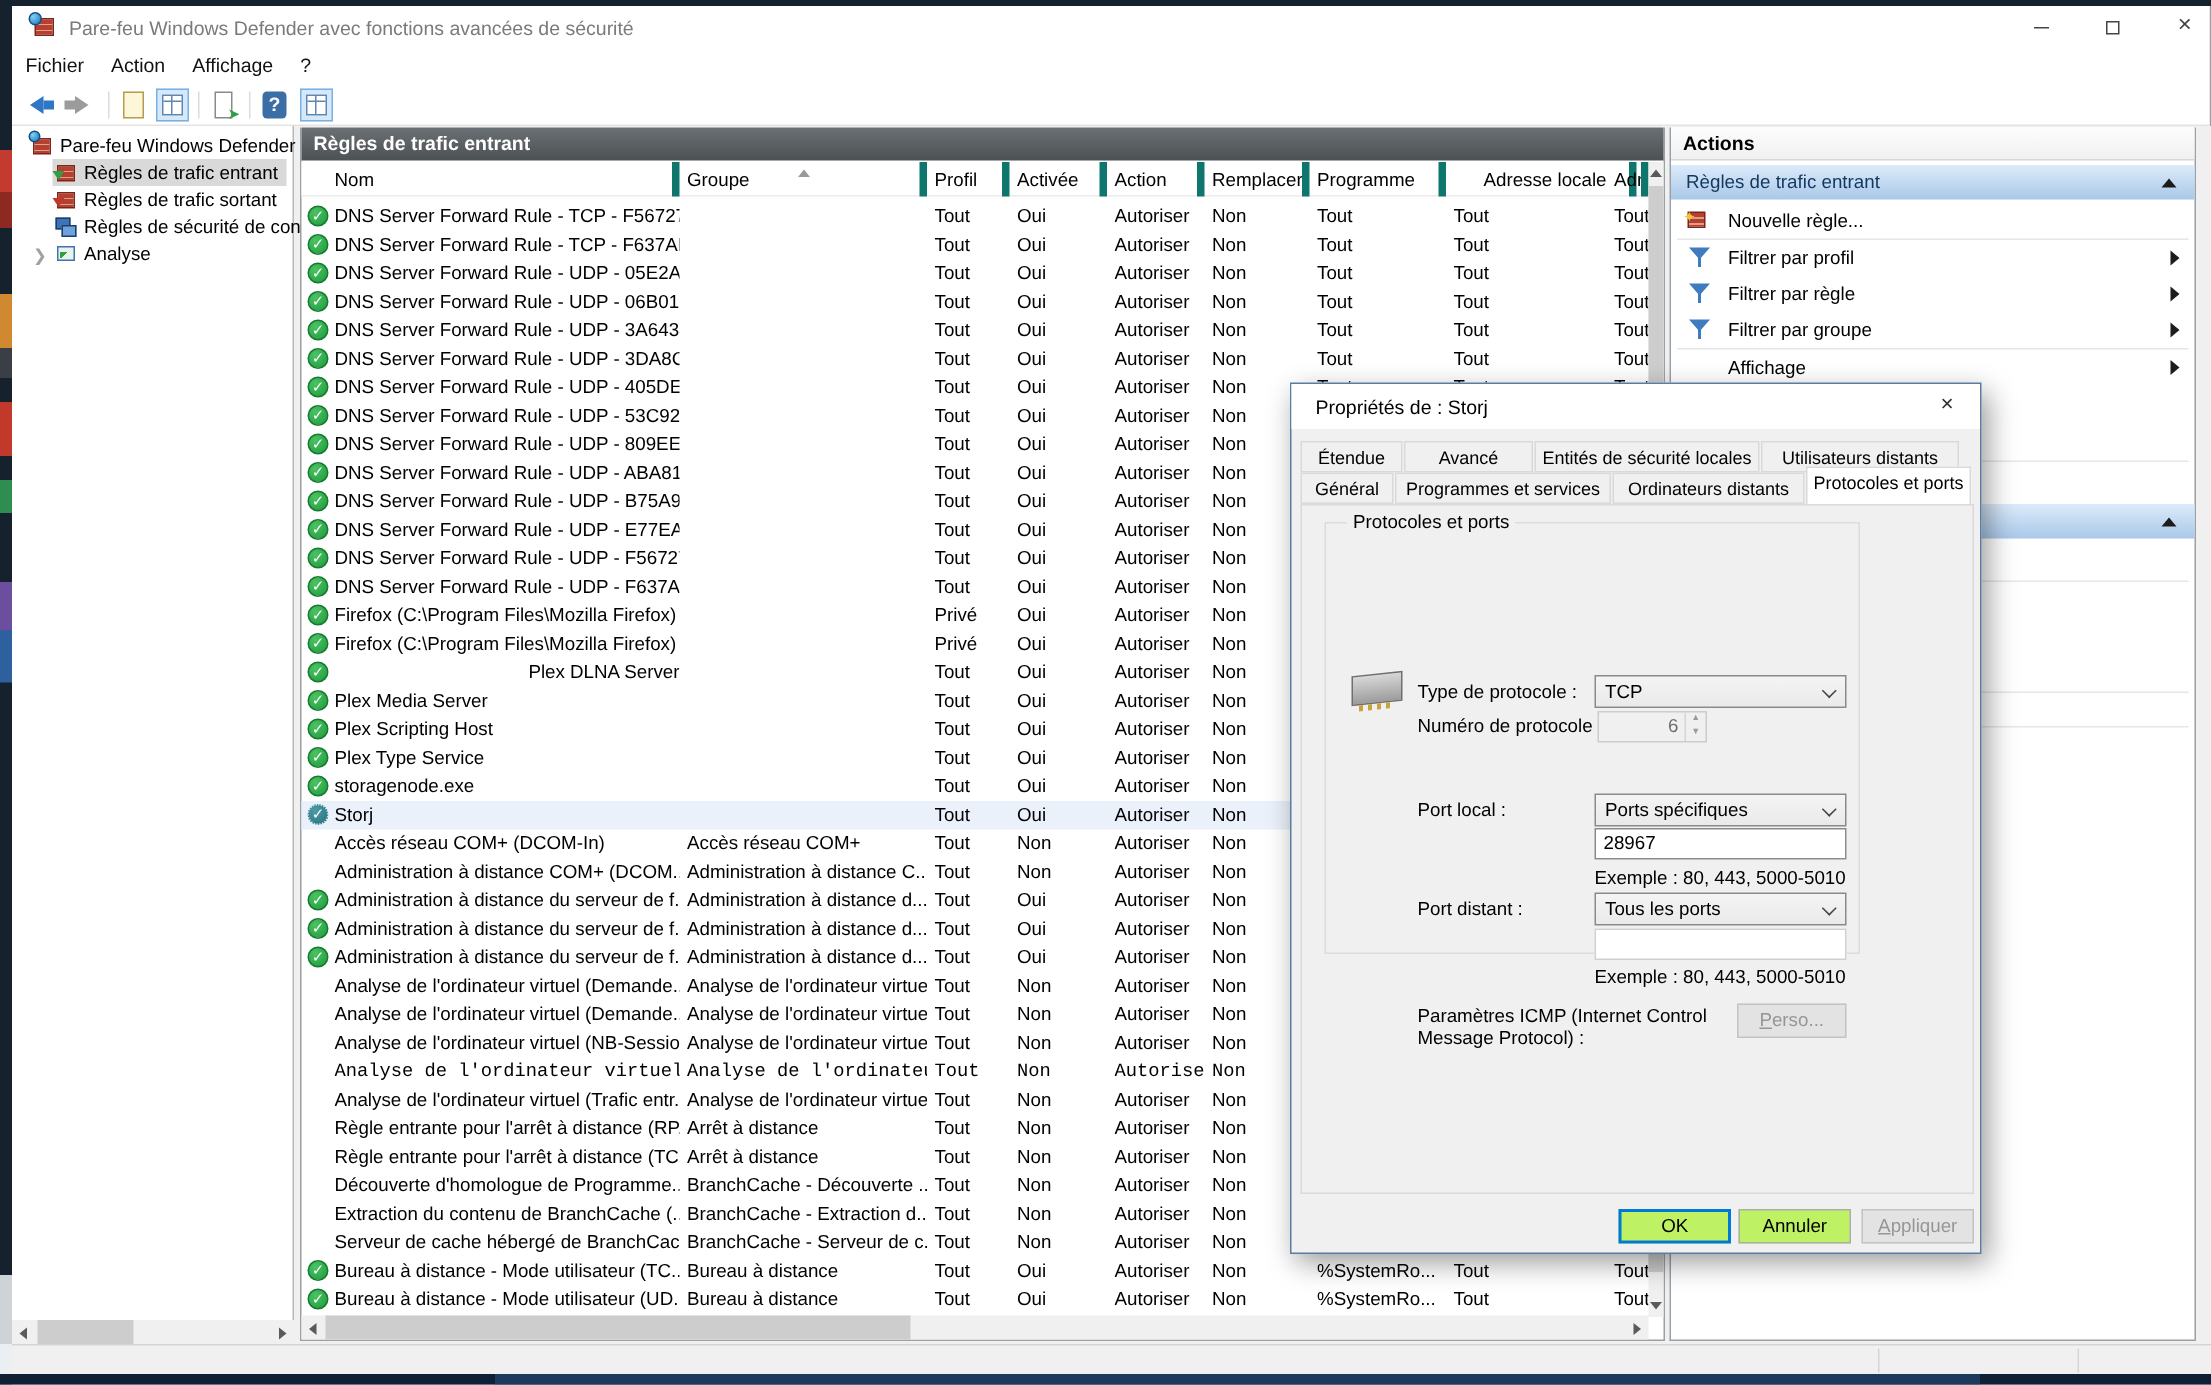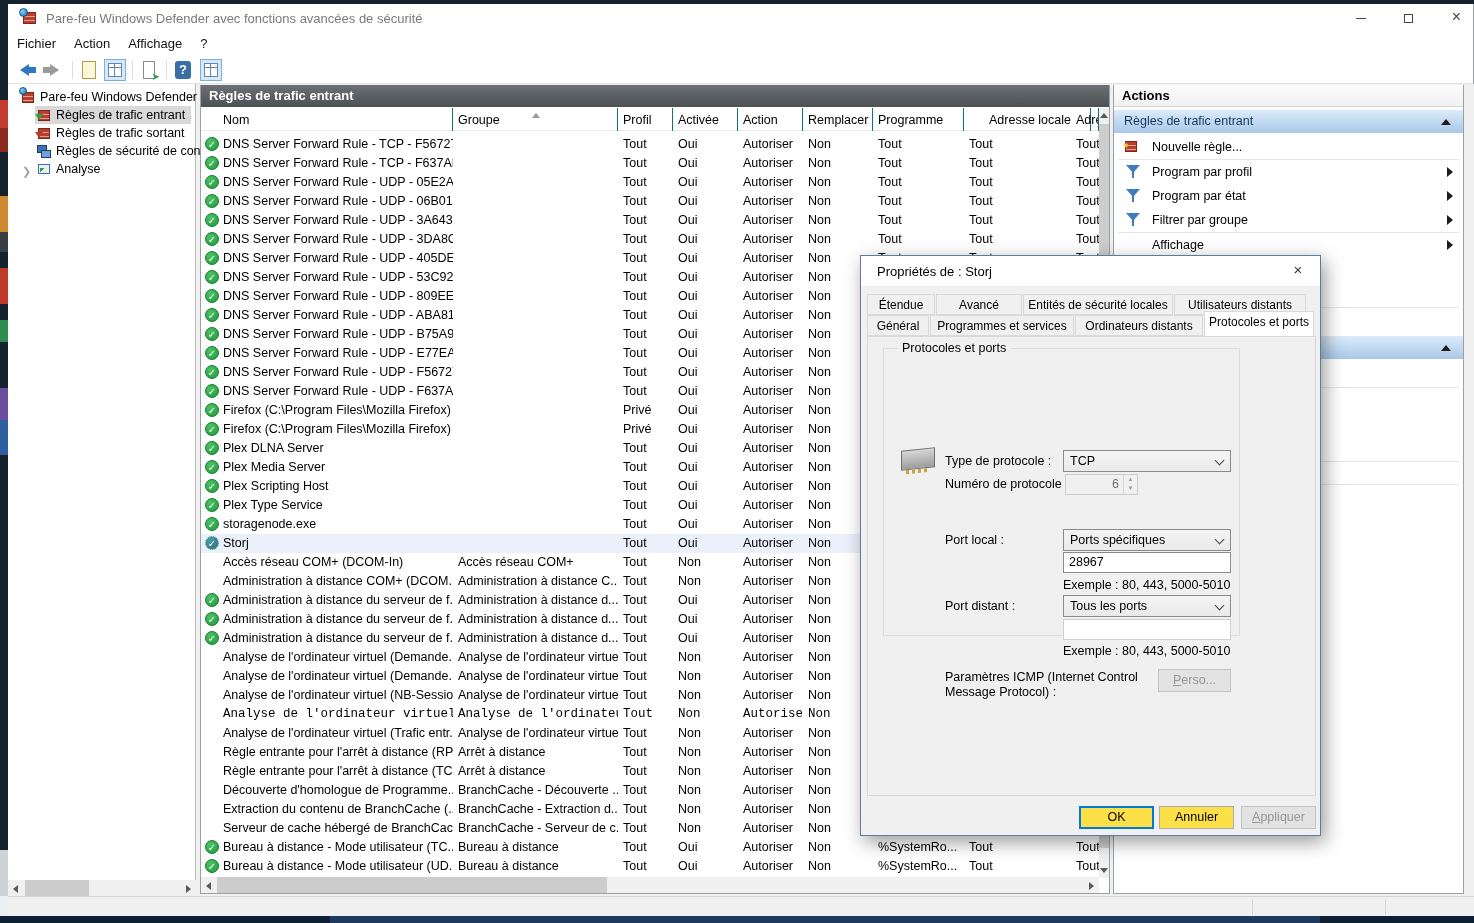--- a/index.html
+++ b/index.html
@@ -69,21 +69,21 @@
   .tree-hscroll { position:absolute; bottom:0; left:0; width:188px; height:16px; background:#f0f0f0; }
   .sb-thumb { position:absolute; background:#cdcdcd; }
   .tri { position:absolute; width:0; height:0; border:4px solid transparent; }
 
   
   #list-panel { left:192px; top:1px; width:910px; height:809px; background:#fff; border:1px solid #9aa0a6; border-top:none; }
   #list-title { position:absolute; left:0; top:0; width:100%; height:22px;
     background:linear-gradient(#6a7073,#4c5154); color:#fff; font-weight:bold; font-size:13px; line-height:22px; padding-left:8px; }
   #col-header { position:absolute; left:0; top:23px; width:898px; height:23px; background:#fff; border-bottom:1px solid #ececec; }
   .hcell { position:absolute; top:0; height:23px; line-height:24px; font-size:12.5px; color:#000;
-    border-right:1px solid #0f766e; padding-left:5px; overflow:hidden; white-space:nowrap; }
+    border-right:5px solid #0f766e; padding-left:5px; overflow:hidden; white-space:nowrap; }
   .sort-up { position:absolute; top:1px; width:0; height:0; border:4px solid transparent; border-bottom:5px solid #9a9a9a; }
   #rows { position:absolute; left:0; top:50px; width:898px; height:741px; }
   .lrow { position:absolute; left:0; width:100%; height:19px; line-height:19px; }
   .lrow.selected { background:#eaf1fa; }
   .cell { position:absolute; top:0; height:19px; overflow:hidden; white-space:nowrap; font-size:12.5px; }
   .ric { position:absolute; left:4px; top:2px; width:14px; height:14px; border-radius:50%; color:#fff;
     font-size:10px; line-height:14px; text-align:center; font-weight:bold; }
   .ric.green { background:radial-gradient(circle at 35% 30%, #4cc363, #1d9a3d); border:1px solid #157a2e; }
   .ric.storj { background:radial-gradient(circle at 35% 30%, #4d9aa5, #28707e); border:1px dotted #bfe6ea; }
   #list-vscroll { position:absolute; right:0; top:23px; width:10px; height:770px; background:#f0f0f0; }
@@ -132,21 +132,21 @@
   .combo .chev { position:absolute; right:7px; top:6px; width:7px; height:7px;
     border-right:1.5px solid #444; border-bottom:1.5px solid #444; transform:rotate(45deg); }
   .tinput { position:absolute; width:168px; height:21px; background:#fff; border:1px solid #8a8a8a;
     font-size:12.5px; line-height:19px; padding-left:5px; }
   .tinput.disabled { border-color:#cfcfcf; }
   #spinner { position:absolute; width:73px; height:21px; background:#f0f0f0; border:1px solid #cccccc; }
   #spin-val { position:absolute; right:18px; top:2px; font-size:12.5px; color:#6e6e6e; }
   #spin-btns { position:absolute; right:0; top:0; width:14px; height:19px; border-left:1px solid #d5d5d5; color:#9a9a9a; font-size:6px; text-align:center; line-height:9px; }
   .example { position:absolute; font-size:12.5px; }
   .dbtn { position:absolute; width:75px; height:23px; text-align:center; line-height:21px; font-size:12.5px;
-    background:#fde047; border:1px solid #adadad; }
+    background:#bef264; border:1px solid #adadad; }
   .dbtn.default { border:2px solid #0078d7; line-height:19px; }
   .dbtn.disabled { color:#969696; border-color:#c3c3c3; background:#e3e3e3; }
   .dbtn.disabled::first-letter { text-decoration:underline; }
   #nic-icon { position:absolute; left:33px; top:112px; width:34px; height:20px;
     background:linear-gradient(#d7d7d7,#9c9c9c); border:1px solid #6f6f6f; transform:skewY(-6deg); }
   #nic-icon:after { content:""; position:absolute; left:4px; bottom:-5px; width:22px; height:4px;
     background:repeating-linear-gradient(90deg,#c9a43c 0 3px,transparent 3px 6px); }
 </style>
 </head>
 <body>
@@ -455,21 +455,21 @@
             <span class="cell" style="left: 422px; width: 50px;">Privé</span>
             <span class="cell" style="left: 477px; width: 60px;">Oui</span>
             <span class="cell" style="left: 542px; width: 60px;">Autoriser</span>
             <span class="cell" style="left: 607px; width: 65px;">Non</span>
             <span class="cell" style="left: 677px; width: 86px;"></span>
             <span class="cell" style="left: 768px; width: 102px;"></span>
             <span class="cell" style="left: 875px; width: 23px;"></span>
           </div>
           <div class="lrow" style="top: 304px;">
             <span class="ric green">✓</span>
-            <span class="cell" style="left: 22px; width: 230px;">Plex DLNA Server</span>
+            <span class="cell" style="left: 22px; width: 230px; text-align: right;">Plex DLNA Server</span>
             <span class="cell" style="left: 257px; width: 160px;"></span>
             <span class="cell" style="left: 422px; width: 50px;">Tout</span>
             <span class="cell" style="left: 477px; width: 60px;">Oui</span>
             <span class="cell" style="left: 542px; width: 60px;">Autoriser</span>
             <span class="cell" style="left: 607px; width: 65px;">Non</span>
             <span class="cell" style="left: 677px; width: 86px;"></span>
             <span class="cell" style="left: 768px; width: 102px;"></span>
             <span class="cell" style="left: 875px; width: 23px;"></span>
           </div>
           <div class="lrow" style="top: 323px;">
@@ -746,26 +746,26 @@
           <div class="act-item" style="top: 50px;">
             <span class="newrule-ico">
               <span class="mini-brick" style="left:1px;top:2px"></span>
               <span class="star">✦</span>
             </span>
             <span class="lbl">Nouvelle règle...</span>
           </div>
           <div class="act-sep" style="top: 74px;"></div>
           <div class="act-item" style="top: 75px;">
             <span class="funnel"></span>
-            <span class="lbl">Program par profil</span>
+            <span class="lbl">Filtrer par profil</span>
             <span class="subarrow"></span>
           </div>
           <div class="act-item" style="top: 99px;">
             <span class="funnel"></span>
-            <span class="lbl">Program par état</span>
+            <span class="lbl">Filtrer par règle</span>
             <span class="subarrow"></span>
           </div>
           <div class="act-item" style="top: 123px;">
             <span class="funnel"></span>
             <span class="lbl">Filtrer par groupe</span>
             <span class="subarrow"></span>
           </div>
           <div class="act-sep" style="top: 147px;"></div>
           <div class="act-item" style="top: 148px;">
             <span class="lbl">Affichage</span>

